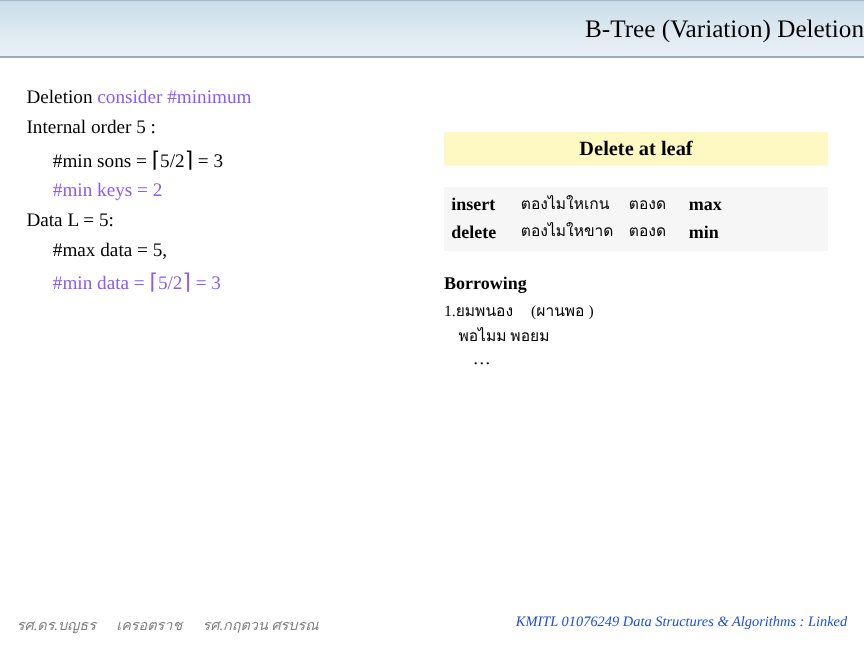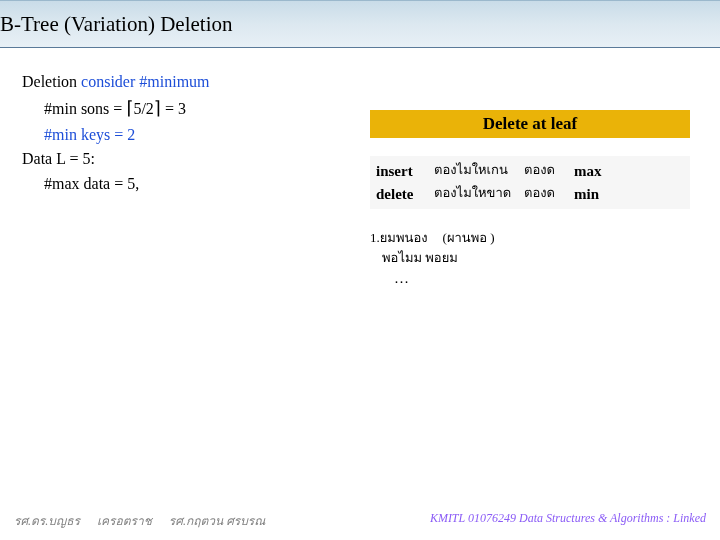--- a/index.html
+++ b/index.html
@@ -12,51 +12,51 @@
     overflow: hidden;
   }
   .title-bar {
     width: 100%;
     height: 48px;
     background: linear-gradient(to bottom, #c9dce8 0%, #dce8f0 50%, #e8f0f6 100%);
     border-top: 1px solid #9bb8cc;
     border-bottom: 1px solid #5a7a99;
     display: flex;
     align-items: center;
-    justify-content: flex-start;
+    justify-content: flex-end;
   }
   .title-text {
     font-size: 21px;
     color: #000;
     font-weight: normal;
   }
   .content {
     padding: 22px 20px 0 22px;
     position: relative;
   }
   .left-col {
     width: 340px;
   }
   .line { font-size: 16px; line-height: 1.55; color: #000; }
-  .red { color: #1d4ed8; }
+  .red { color: #8b5cf6; }
   .indent { margin-left: 22px; }
   .ceil-l, .ceil-r { font-size: 18px; position: relative; }
   .right-box {
     position: absolute;
     top: 62px;
     left: 370px;
     width: 320px;
   }
   .del-header {
     text-align: center;
     font-size: 17px;
     font-weight: bold;
     color: #000;
     margin-bottom: 18px;
-    background: #eab308;
+    background: #fef9c3;
     padding: 4px 0;
   }
   .rules { font-size: 15px; line-height: 1.5; margin-bottom: 18px; background:#f6f6f6; padding:4px 6px;}
   .rules .row { display: flex; }
   .rules .c1 { font-weight: bold; width: 58px; flex-shrink:0;}
   .rules .c2 { width: 90px; font-size:13px; }
   .rules .c3 { width: 50px; font-size:13px;}
   .rules .c4 { font-weight: bold; }
   .rules .until { margin-left: 58px; }
   .borrowing { font-size: 15px; line-height: 1.45; }
@@ -68,40 +68,44 @@
     left: 0;
     width: 100%;
     padding: 0 14px;
     display: flex;
     justify-content: space-between;
     font-size: 12px;
     color: #808080;
     font-style: italic;
   }
   .footer .left span { margin-right: 14px; }
-  .footer .right { color: #8b5cf6; white-space: nowrap; overflow: hidden; }
+  .footer .right { color: #1d4ed8; white-space: nowrap; overflow: hidden; }
 </style>
 </head>
 <body>
 
 <div class="title-bar">
   <span class="title-text">B-Tree (Variation) Deletion</span>
 </div>
 
 <div class="content">
   <div class="left-col">
     <div class="line">
       <span>Deletion </span><span class="red">consider #minimum</span>
     </div>
+    <div class="line">Internal order 5 : </div>
     <div class="line indent">
       <span>#min sons = </span><span class="ceil-l">⌈</span><span>5/2</span><span class="ceil-r">⌉</span><span> = 3</span>
     </div>
     <div class="line indent red">#min keys = 2</div>
     <div class="line">Data L = 5:</div>
     <div class="line indent">#max data = 5,</div>
+    <div class="line indent red">
+      <span>#min data = </span><span class="ceil-l">⌈</span><span>5/2</span><span class="ceil-r">⌉</span><span> = 3</span>
+    </div>
   </div>
 
   <div class="right-box">
     <div class="del-header">
       <span>Delete</span> <span>at leaf</span>
     </div>
     <div class="rules">
       <div class="row">
         <span class="c1">insert</span>
         <span class="c2">ตองไมใหเกน</span>
@@ -109,20 +113,21 @@
         <span class="c4">max</span>
       </div>
       <div class="row">
         <span class="c1">delete</span>
         <span class="c2">ตองไมใหขาด</span>
         <span class="c3">ตองด</span>
         <span class="c4">min</span>
       </div>
     </div>
     <div class="borrowing">
+      <div class="lbl">Borrowing</div>
       <div>
         <span class="th">1.ยมพนอง</span>&nbsp;&nbsp;&nbsp;&nbsp;<span class="th">(ผานพอ   )</span>
       </div>
       <div class="th" style="margin-left:12px">พอไมม       พอยม</div>
       <div style="margin-left:24px">…</div>
     </div>
   </div>
 </div>
 
 <div class="footer">

